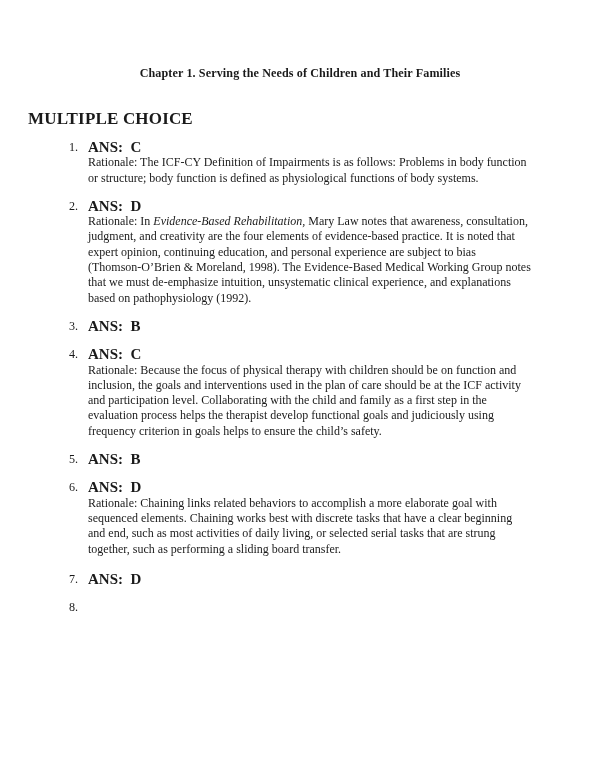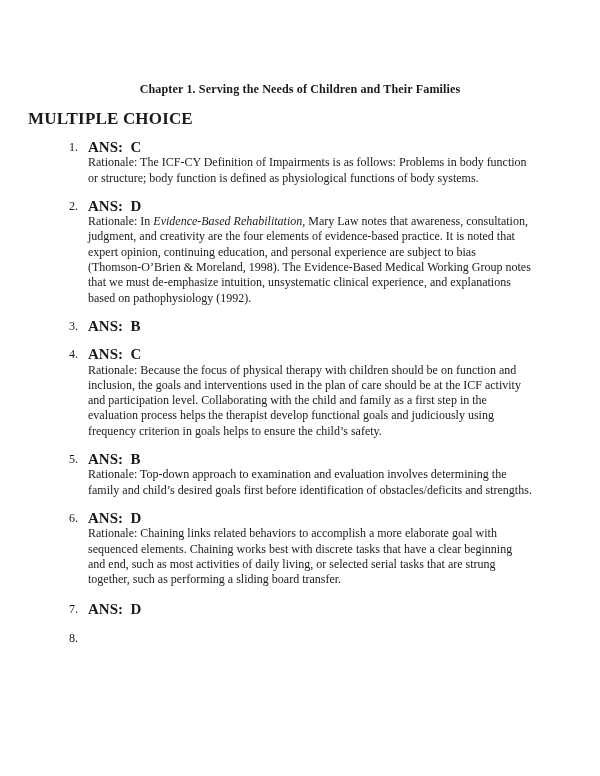--- a/index.html
+++ b/index.html
@@ -25,21 +25,20 @@
   .doc-header {
     position: absolute;
     left: 0;
     top: 66px;
     width: 600px;
     text-align: center;
     font-weight: bold;
     font-size: 12.1px;
     line-height: 15.5px;
     letter-spacing: 0.01em;
-    margin-top: 16px;
   }
   .doc-header div { white-space: nowrap; }
 
   .section-heading {
     position: absolute;
     left: 28px;
     top: 111px;
     font-weight: bold;
     font-size: 17px;
     line-height: 15px;
@@ -116,21 +115,20 @@
 
     <div class="answer-item">
       <span class="item-number">4.</span>
       <div class="ans-line">ANS:  C</div>
       <div class="rationale">Rationale: Because the focus of physical therapy with children should be on function and inclusion, the goals and interventions used in the plan of care should be at the ICF activity and participation level. Collaborating with the child and family as a first step in the evaluation process helps the therapist develop functional goals and judiciously using frequency criterion in goals helps to ensure the child’s safety.</div>
     </div>
 
     <div class="answer-item">
       <span class="item-number">5.</span>
       <div class="ans-line">ANS:  B</div>
-      <div class="rationale">Rationale: Top-down approach to examination and evaluation involves determining the family and child’s desired goals first before identification of obstacles/deficits and strengths.</div>
     </div>
 
     <div class="answer-item">
       <span class="item-number">6.</span>
       <div class="ans-line">ANS:  D</div>
       <div class="rationale">Rationale: Chaining links related behaviors to accomplish a more elaborate goal with sequenced elements. Chaining works best with discrete tasks that have a clear beginning and end, such as most activities of daily living, or selected serial tasks that are strung together, such as performing a sliding board transfer.</div>
     </div>
 
     <div class="answer-item gap-before">
       <span class="item-number">7.</span>

